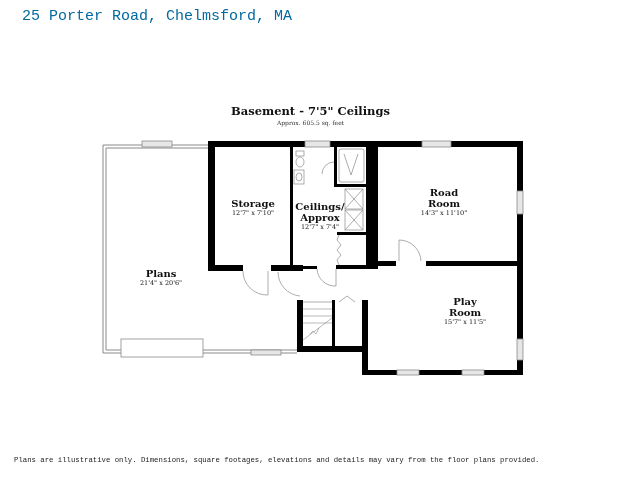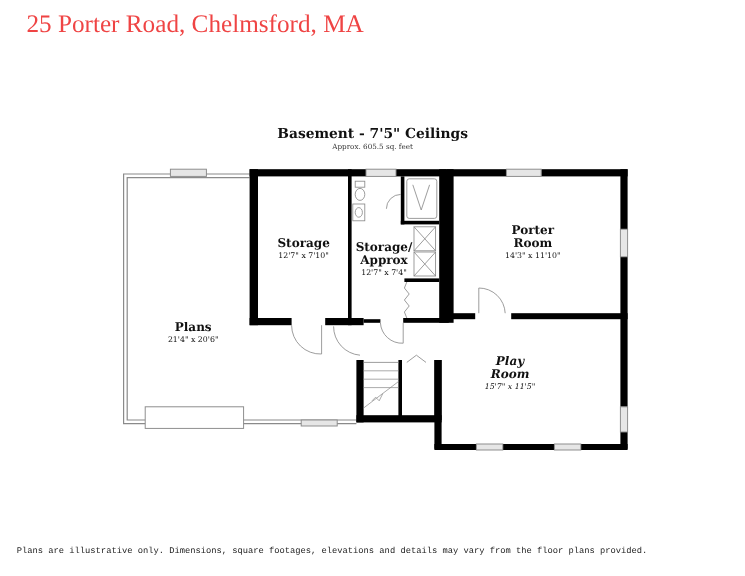--- a/index.html
+++ b/index.html
@@ -1,17 +1,17 @@
 <!DOCTYPE html>
 <html><head>
 <meta charset="utf-8">
 <style>
   html, body { margin: 0; padding: 0; background: #ffffff; }
   body { width: 621px; height: 480px; position: relative; overflow: hidden; font-family: "DejaVu Serif", serif; }
-  .title { position: absolute; left: 22px; top: 8px; font-family: Liberation Serif, serif; font-size: 21px; color: #ef4444; white-space: nowrap; }
+  .title { position: absolute; left: 22px; top: 8px; font-family: Liberation Mono, monospace; font-size: 15px; color: #0369a1; white-space: nowrap; }
   .plan-title { position: absolute; left: 0; width: 621px; top: 104px; text-align: center; }
   .plan-title .h { font-family: "DejaVu Serif", serif; font-weight: bold; font-size: 11.5px; color: #111; margin-left: 0; }
   .plan-title .sub { font-family: "DejaVu Serif", serif; font-size: 6px; color: #333; margin-top: 1px; }
   .disclaimer { position: absolute; left: 14px; top: 456px; font-family: Liberation Mono, monospace; font-size: 7.3px; color: #222; white-space: nowrap; }
   svg { position: absolute; left: 0; top: 0; }
   .rlabel { position: absolute; text-align: center; color: #111; white-space: nowrap; transform: translateX(-50%); }
   .rlabel .n { font-family: "DejaVu Serif", serif; font-weight: bold; font-size: 10px; line-height: 11px; }
   .rlabel .d { font-family: "DejaVu Serif", serif; font-size: 6.5px; line-height: 8px; }
 </style>
 </head>
@@ -141,28 +141,28 @@
 
 <div class="rlabel" style="left:161px; top:268px;">
   <div class="n">Plans</div>
   <div class="d">21'4" x 20'6"</div>
 </div>
 <div class="rlabel" style="left:253px; top:198px;">
   <div class="n">Storage</div>
   <div class="d">12'7" x 7'10"</div>
 </div>
 <div class="rlabel" style="left:320px; top:201px;">
-  <div class="n">Storage/</div>
+  <div class="n">Ceilings/</div>
   <div class="n">Approx</div>
   <div class="d">12'7" x 7'4"</div>
 </div>
 <div class="rlabel" style="left:444px; top:187px;">
-  <div class="n">Porter</div>
+  <div class="n">Road</div>
   <div class="n">Room</div>
   <div class="d">14'3" x 11'10"</div>
 </div>
-<div class="rlabel" style="left:425px; top:296px;font-style:italic;">
+<div class="rlabel" style="left:465px; top:296px;">
   <div class="n">Play</div>
   <div class="n">Room</div>
   <div class="d">15'7" x 11'5"</div>
 </div>
 
 <div class="disclaimer">Plans are illustrative only. Dimensions, square footages, elevations and details may vary from the floor plans provided.</div>
 
 </body></html>

